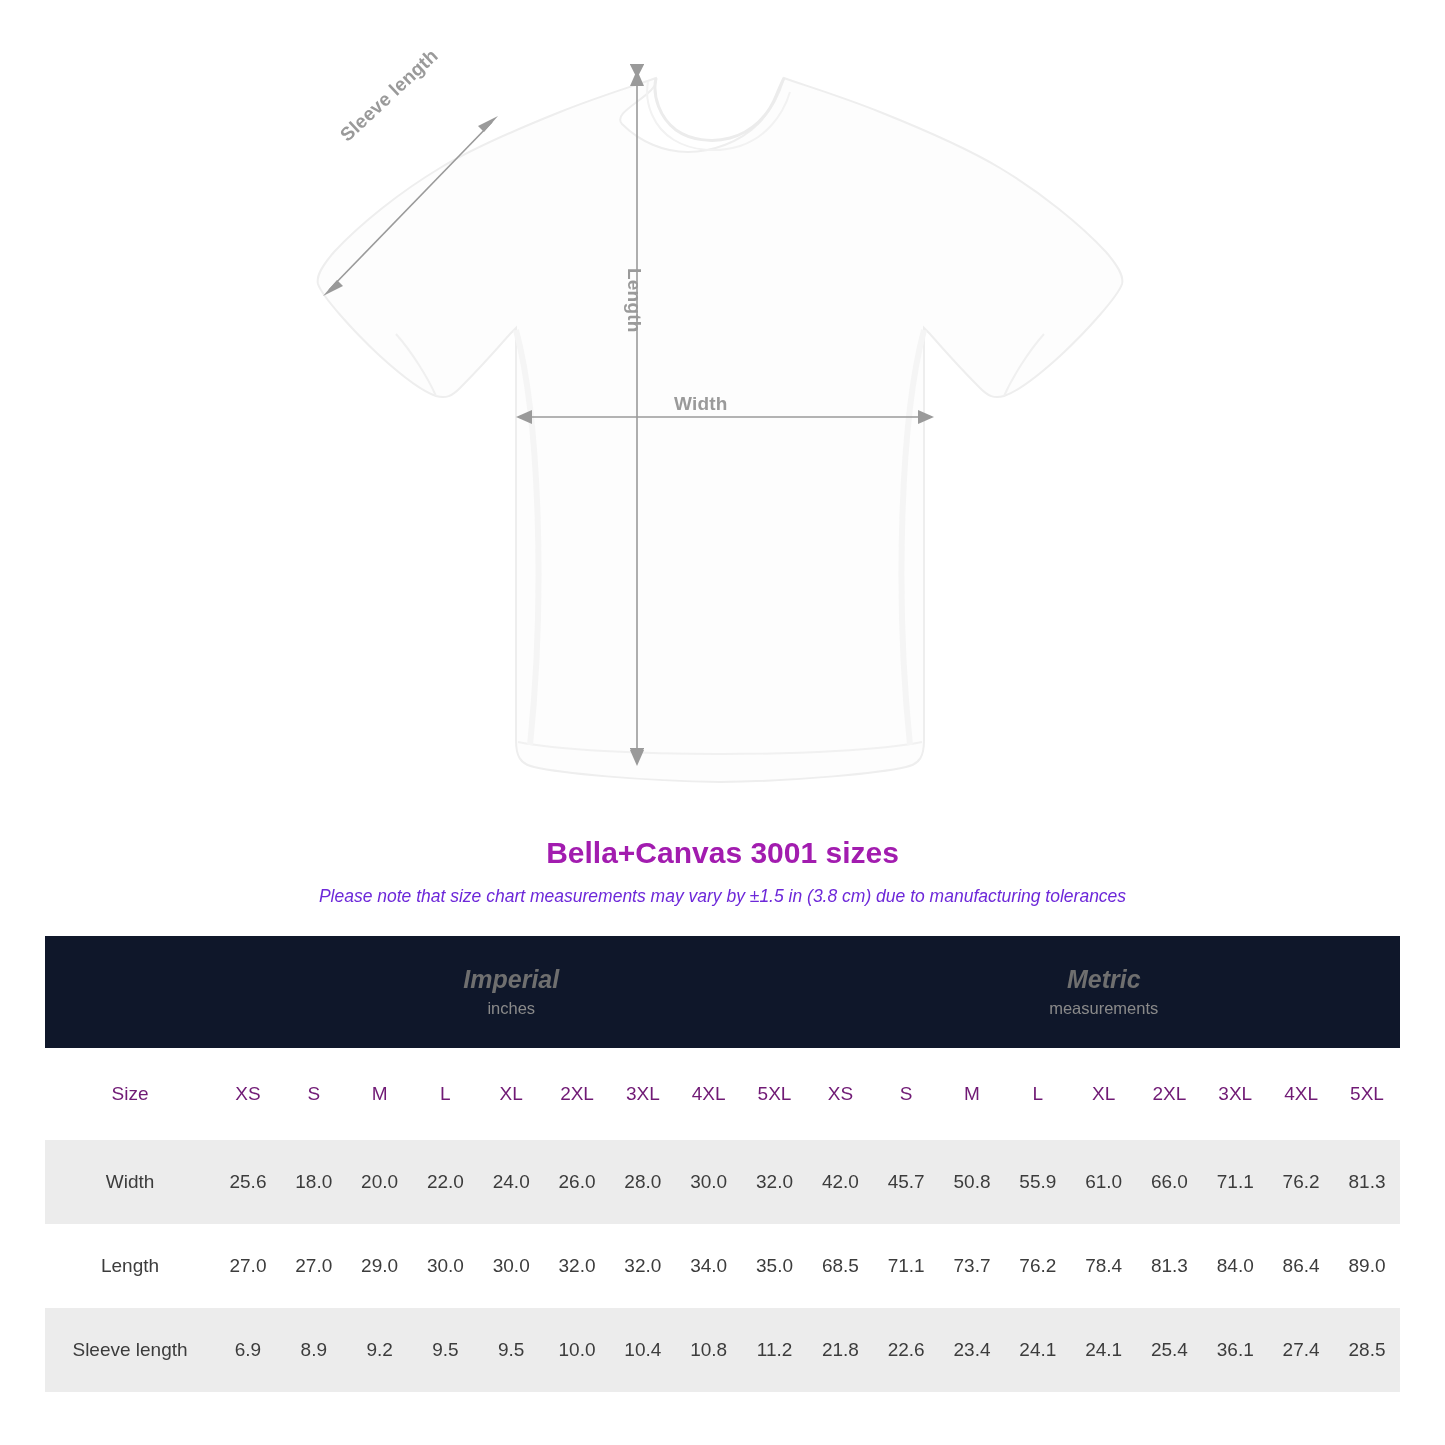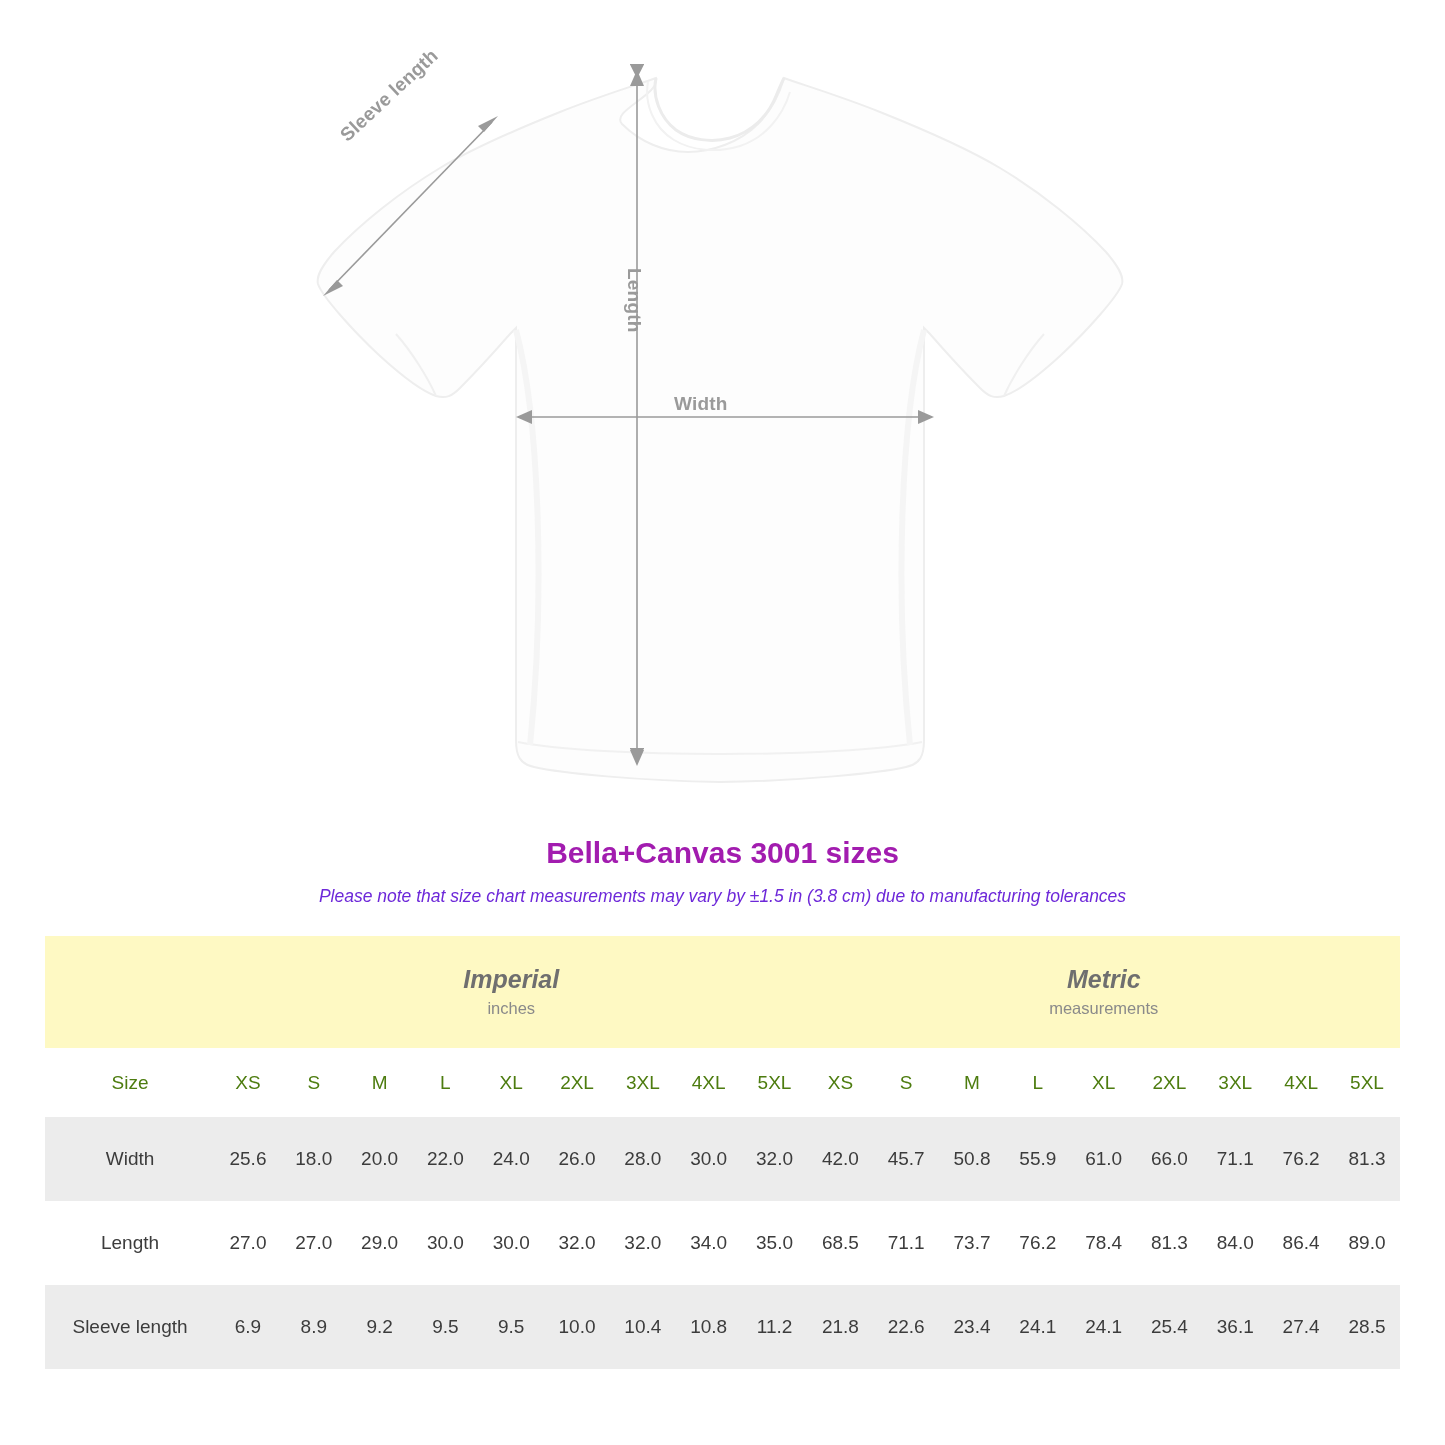--- a/index.html
+++ b/index.html
@@ -85,40 +85,40 @@
     table-layout: fixed;
   }
   table.size-table td, table.size-table th {
     padding: 0;
     text-align: center;
     vertical-align: middle;
     font-weight: normal;
   }
   .unit-row td {
     height: 112px;
-    background: #fef9c3;
+    background: #0f172a;
   }
   .unit-main {
     font-size: 25px;
     font-style: italic;
     font-weight: bold;
     color: #6f6f6f;
     line-height: 1.1;
   }
   .unit-sub {
     font-size: 16.5px;
     color: #8a8a8a;
     margin-top: 6px;
   }
   .header-row td {
-    height: 69px;
+    height: 92px;
     background: #ffffff;
     font-size: 19px;
     font-weight: bold;
-    color: #4d7c0f;
+    color: #701a75;
   }
   .row-label {
     font-size: 19px;
     font-weight: bold;
     color: #3c3c3c;
   }
   .data-row td {
     height: 84px;
     font-size: 19px;
     color: #3c3c3c;

